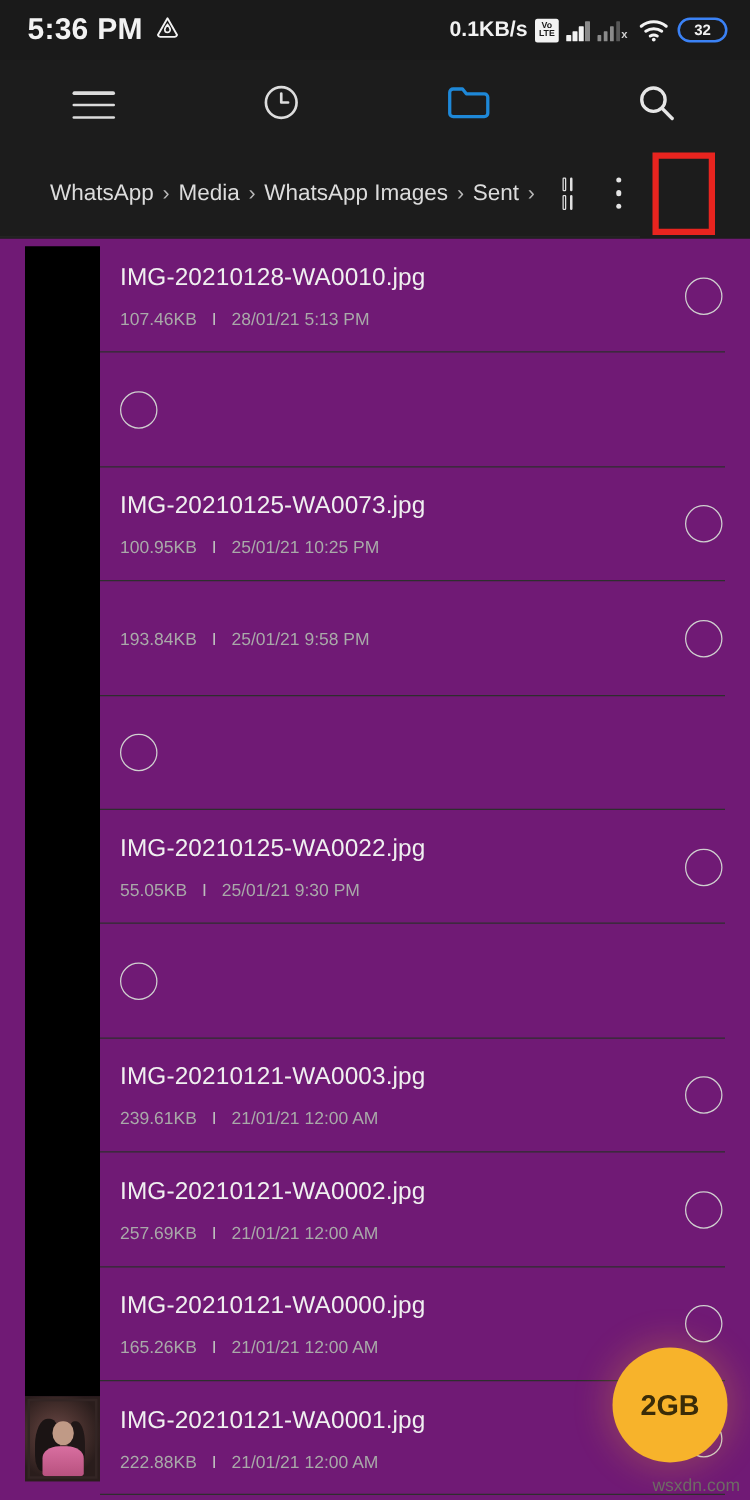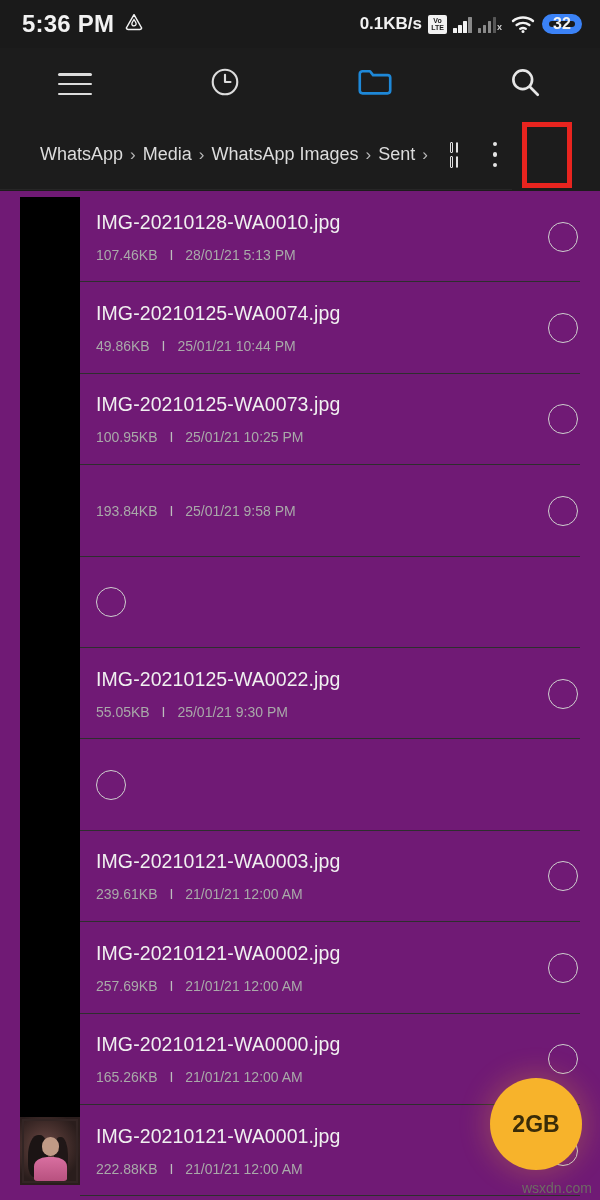--- a/index.html
+++ b/index.html
@@ -37,23 +37,23 @@
   .volte i { font-size:7px; font-style:normal; font-weight:bold; display:block; }
   .bars { display:flex; align-items:flex-end; gap:1.5px; height:17px; }
   .bars span { width:3.5px; background:#f2f2f2; display:block; border-radius:0.5px; }
   .bars .b1 { height:5px; } .bars .b2 { height:8px; }
   .bars .b3 { height:12px; } .bars .b4 { height:16px; }
   .bars.dim span { background:#8a8a8a; }
   .bars.dim .b4 { background:#8a8a8a; opacity:.55; }
   .sigx { position:relative; display:flex; align-items:flex-end; }
   .sigx .xm { color:#d0d0d0; font-size:9px; position:absolute; right:-6px; bottom:1px; font-weight:bold;}
   .battery {
-    width:40px; height:20px; border:7px solid #3b82f6; border-radius:10px;
+    width:40px; height:20px; border:2px solid #3b82f6; border-radius:10px;
     display:flex; align-items:center; justify-content:center;
-    color:#f2f2f2; font-size:16px; font-weight:bold;
+    color:#f2f2f2; font-size:12px; font-weight:bold;
   }
 
   
   .toolbar {
     position:absolute; top:48px; left:0;
     width:600px; height:72px;
     background:#1c1c1c;
     display:flex; align-items:center;
   }
   .tb-btn {
@@ -310,28 +310,20 @@
           <span>107.46KB</span>
           <span class="sep">I</span>
           <span>28/01/21 5:13 PM</span>
         </div>
       </div>
       <div class="check"></div>
     </div>
 
     <div class="row">
       <div class="thumb"></div>
-      <div class="meta">
-        <div class="fname">IMG-20210125-WA0074.jpg</div>
-        <div class="finfo">
-          <span>49.86KB</span>
-          <span class="sep">I</span>
-          <span>25/01/21 10:44 PM</span>
-        </div>
-      </div>
       <div class="check"></div>
     </div>
 
     <div class="row">
       <div class="thumb"></div>
       <div class="meta">
         <div class="fname">IMG-20210125-WA0073.jpg</div>
         <div class="finfo">
           <span>100.95KB</span>
           <span class="sep">I</span>

